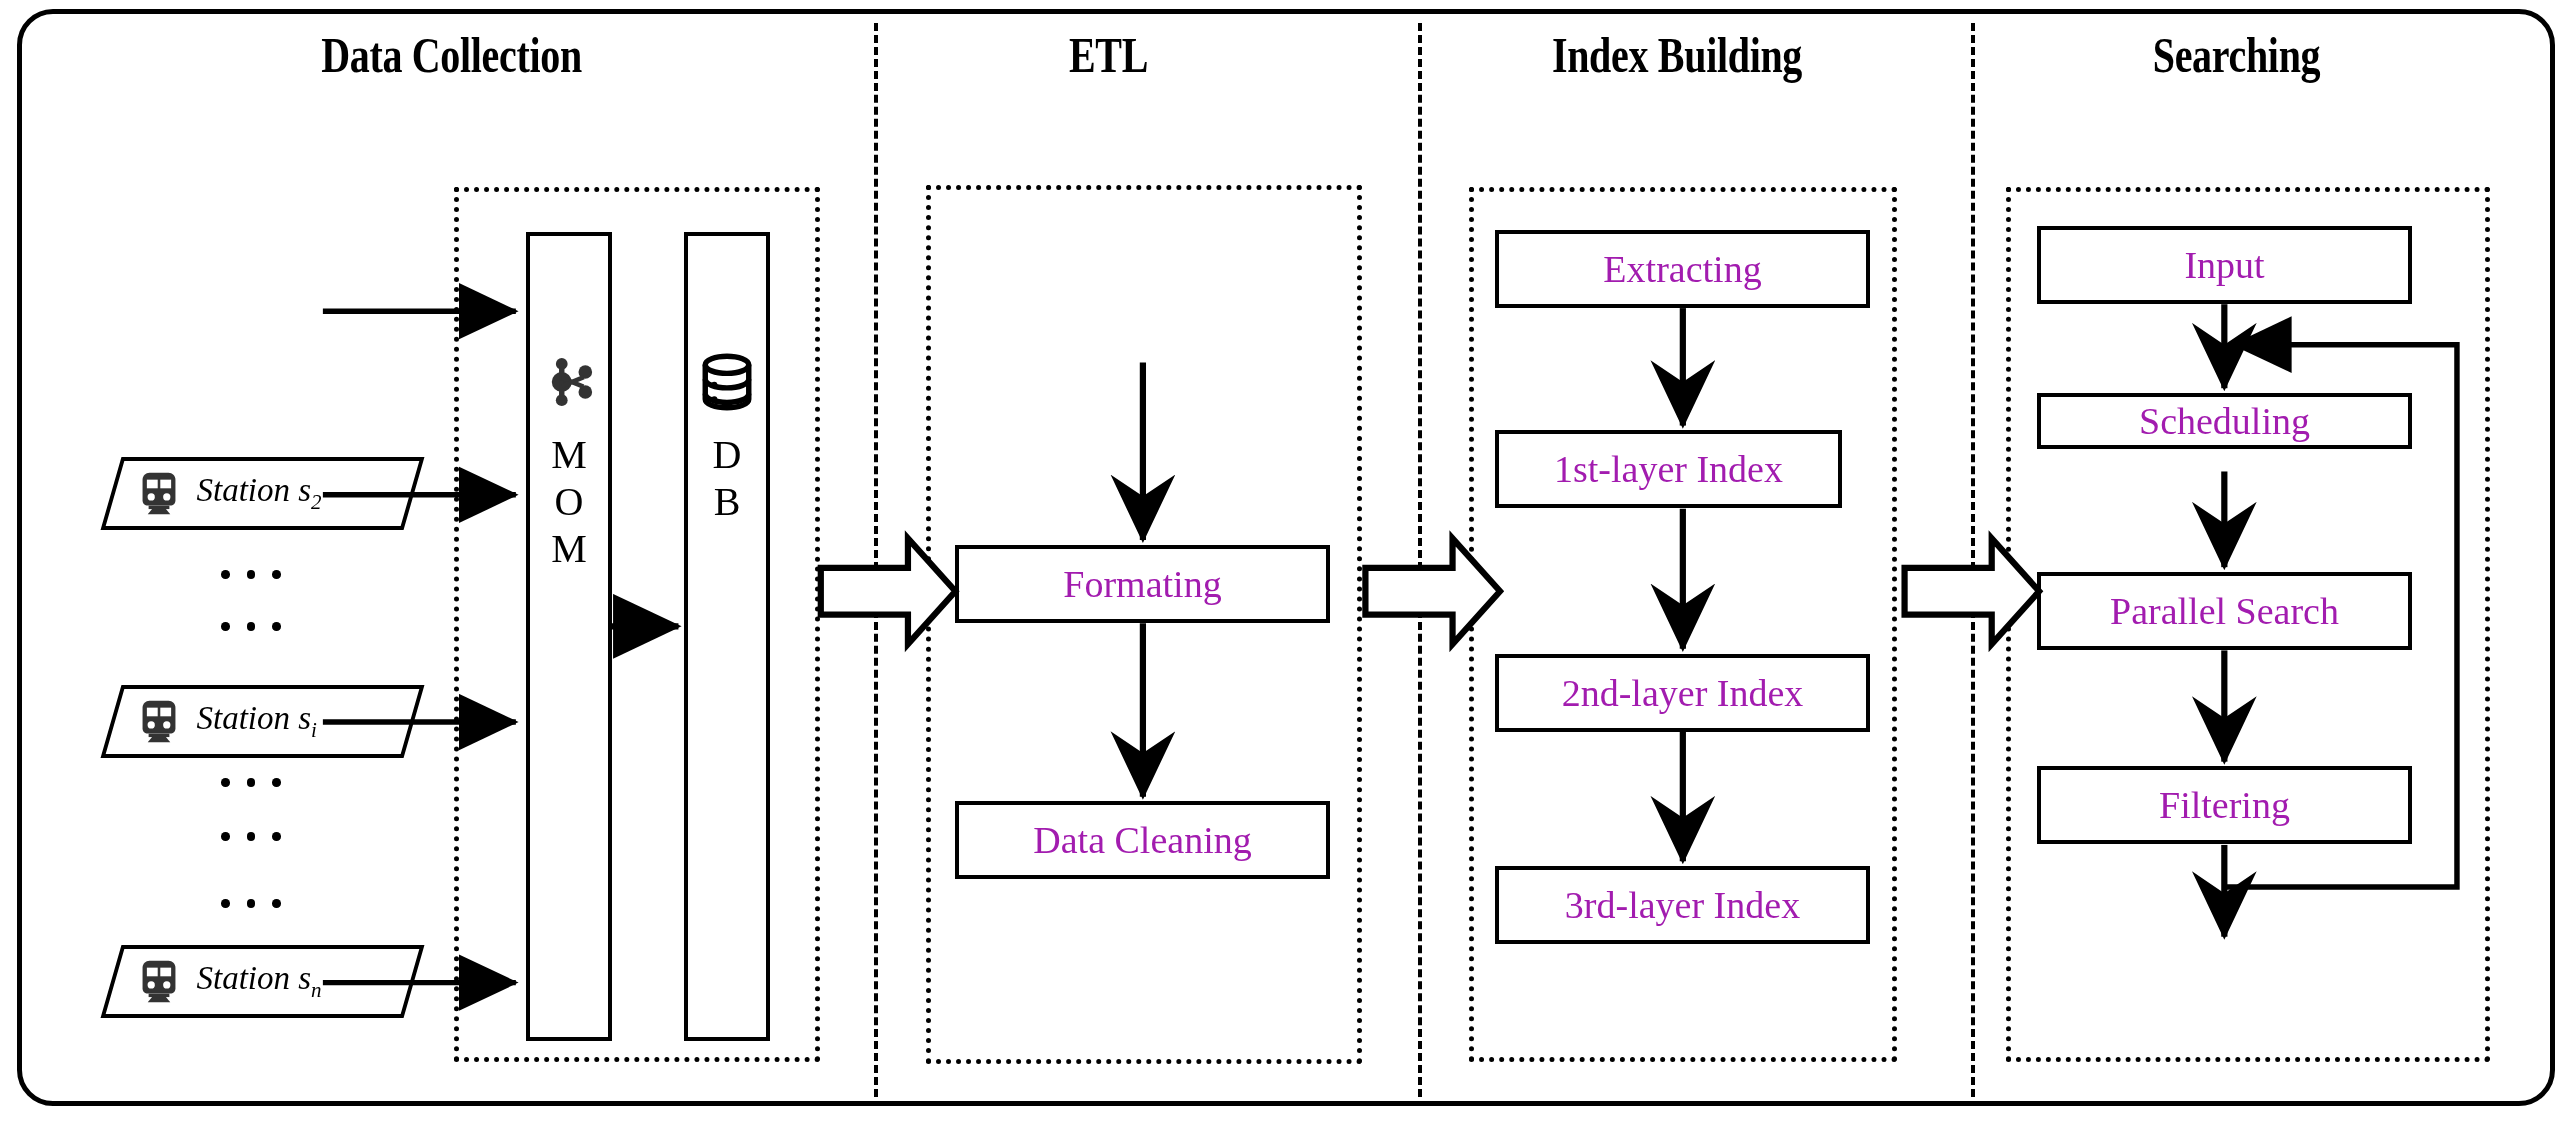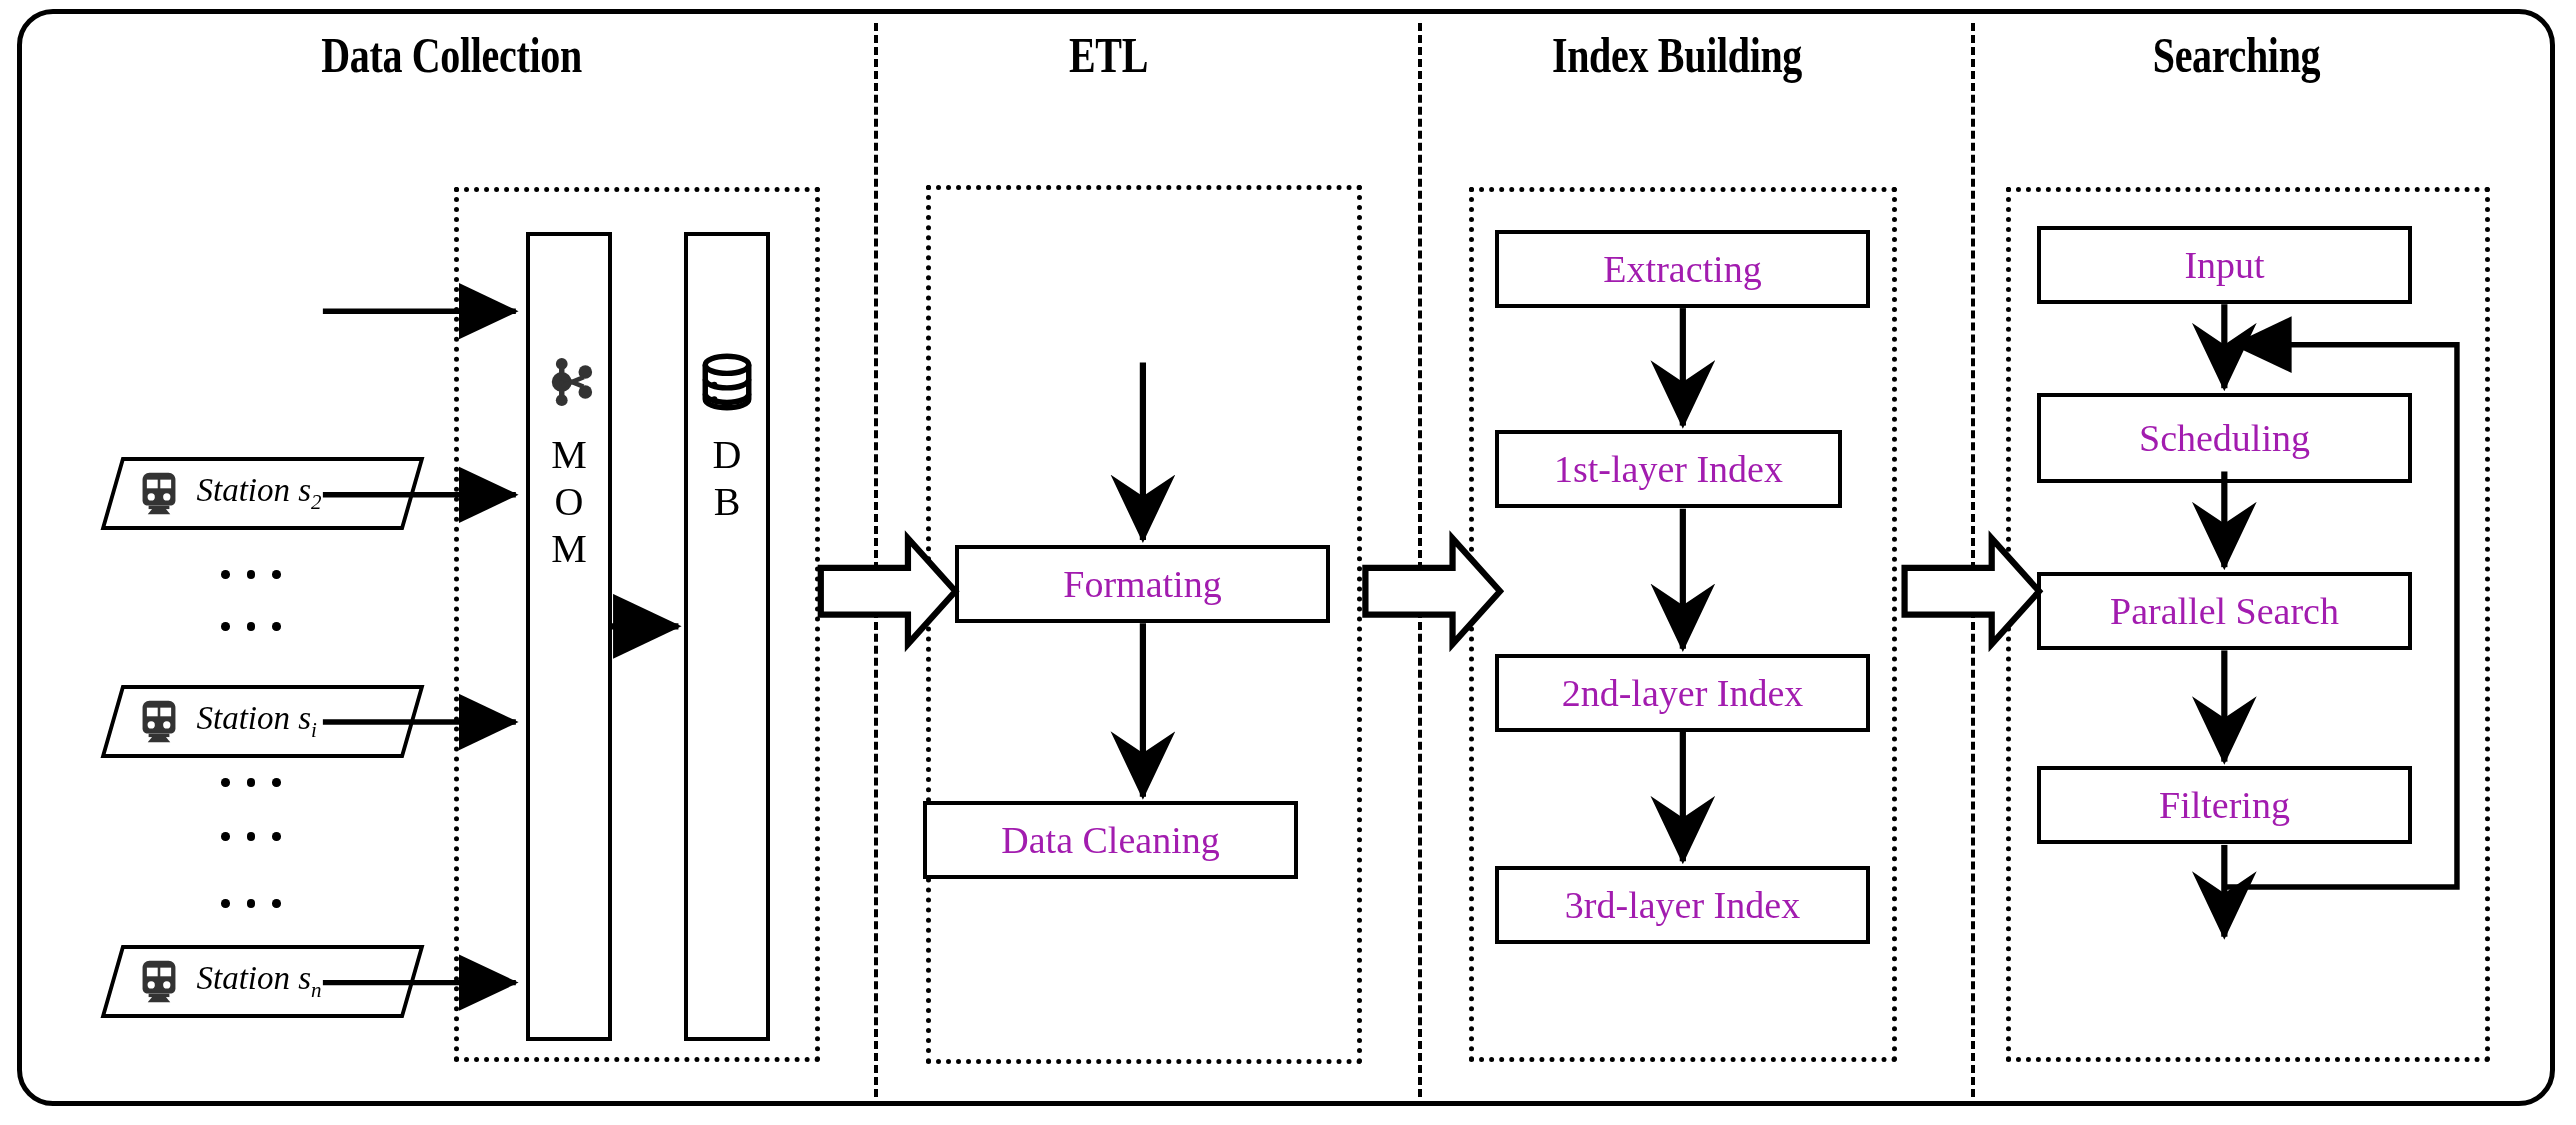--- a/index.html
+++ b/index.html
@@ -287,29 +287,29 @@
       <circle cx="18" cy="35" r="3.4" fill="#000"></circle>
       <circle cx="18" cy="51" r="3.4" fill="#000"></circle>
     </svg>
     <div class="tb-letters">
       <span>D</span>
       <span>B</span>
     </div>
   </div>
 
   <div class="proc-box" style="left:955px; top:545px; width:375px; height:78px;">Formating</div>
-  <div class="proc-box" style="left:923px; top:801px; width:375px; height:78px;">Data Cleaning</div>
+  <div class="proc-box" style="left:955px; top:801px; width:375px; height:78px;">Data Cleaning</div>
 
   <div class="proc-box" style="left:1495px; top:230px; width:375px; height:78px;">Extracting</div>
   <div class="proc-box" style="left:1495px; top:430px; width:347px; height:78px;">1st-layer Index</div>
   <div class="proc-box" style="left:1495px; top:654px; width:375px; height:78px;">2nd-layer Index</div>
   <div class="proc-box" style="left:1495px; top:866px; width:375px; height:78px;">3rd-layer Index</div>
 
   <div class="proc-box" style="left:2037px; top:226px; width:375px; height:78px;">Input</div>
-  <div class="proc-box" style="left:2037px; top:393px; width:375px; height:90px;text-align:right;">Scheduling</div>
+  <div class="proc-box" style="left:2037px; top:393px; width:375px; height:56px;text-align:right;">Scheduling</div>
   <div class="proc-box" style="left:2037px; top:572px; width:375px; height:78px;">Parallel Search</div>
   <div class="proc-box" style="left:2037px; top:766px; width:375px; height:78px;">Filtering</div>
 
   <svg id="wires" viewBox="0 0 3311 1446">
     <defs>
       <marker id="ah" markerWidth="13" markerHeight="13" refX="10.5" refY="5.2" orient="auto" markerUnits="strokeWidth">
         <path d="M0,0 L11,5.2 L0,10.4 z" fill="#000"></path>
       </marker>
       <marker id="ahv" markerWidth="13" markerHeight="13" refX="10.5" refY="5.2" orient="auto" markerUnits="strokeWidth">
         <path d="M0,0 L11,5.2 L0,10.4 L3.5,5.2 z" fill="#000"></path>

